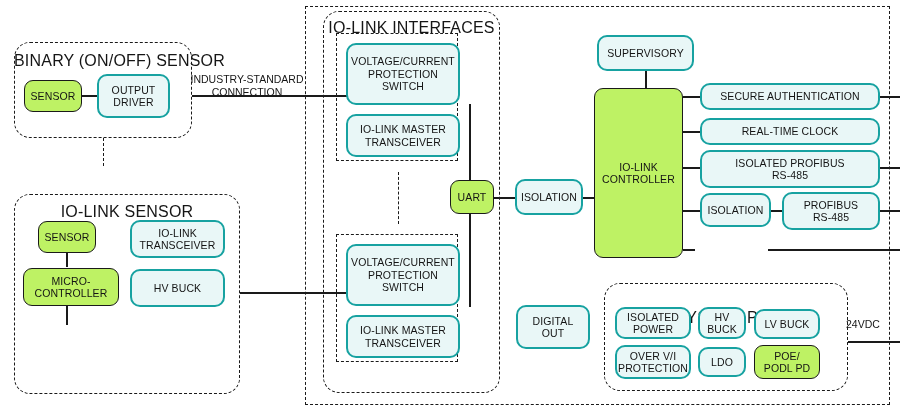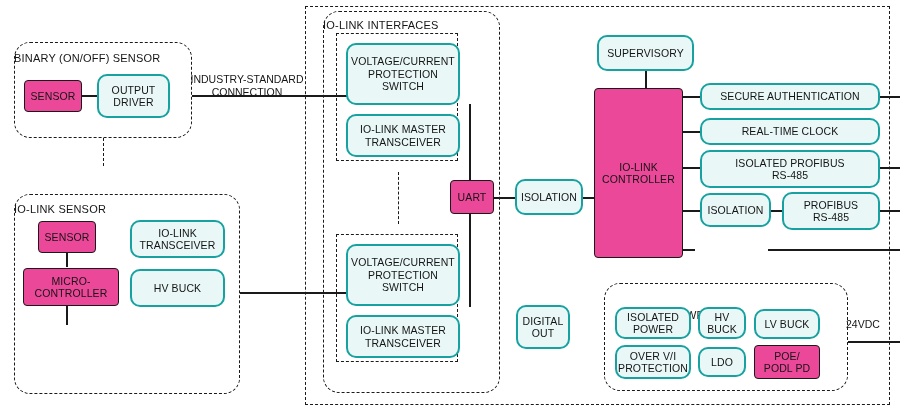--- a/index.html
+++ b/index.html
@@ -9,22 +9,22 @@
   
   .group{
     position:absolute;box-sizing:border-box;
     border:1.4px dashed #1a1a1a;
     background:transparent;
   }
   .group.rnd{border-radius:16px;}
   .group-title{
     position:absolute;
     left:0;right:0;
-    text-align:left;
-    font-size:11px;
+    text-align:center;
+    font-size:16px;
     color:#151515;
     letter-spacing:.2px;
     white-space:nowrap;
   }
 
   
   .blk{
     position:absolute;box-sizing:border-box;
     display:flex;align-items:center;justify-content:center;
     text-align:center;
@@ -36,22 +36,22 @@
     padding:1px 3px;
     white-space:pre-line;
   }
   .blk.teal{
     border:2.4px solid #17a2a1;
     background:#e9f7f7;
     border-radius:10px;
   }
   .blk.plain{
     border:1.6px solid #1a1a1a;
-    background:#ec4899;
-    border-radius:4px;
+    background:#bef264;
+    border-radius:9px;
   }
 
   
   .txt{
     position:absolute;
     font-size:10.5px;
     line-height:12.6px;
     color:#151515;
     text-align:center;
     white-space:pre-line;
@@ -151,21 +151,21 @@
   <div class="blk teal" style="left:782px;top:192px;width:98px;height:38px;">PROFIBUS
 RS-485</div>
 
   <div class="ln lnh" style="left:683px;top:249px;width:12px;"></div>
 
   <div class="ln lnh" style="left:880px;top:96px;width:20px;"></div>
   <div class="ln lnh" style="left:880px;top:167px;width:20px;"></div>
   <div class="ln lnh" style="left:880px;top:210px;width:20px;"></div>
   <div class="ln lnh" style="left:768px;top:249px;width:132px;"></div>
 
-  <div class="blk teal" style="left:516px;top:305px;width:54px;height:44px;text-align:center;">DIGITAL
+  <div class="blk teal" style="left:516px;top:305px;width:74px;height:44px;text-align:center;">DIGITAL
 OUT</div>
 
   <div class="group rnd" style="left:604px;top:283px;width:244px;height:108px;"></div>
   <div class="group-title" style="left:620px;top:291px;width:244px;margin-top:18px;">SYSTEM POWER</div>
 
   <div class="blk teal" style="left:615px;top:307px;width:76px;height:32px;">ISOLATED
 POWER</div>
   <div class="blk teal" style="left:754px;top:309px;width:66px;height:30px;">LV BUCK</div>
   <div class="blk teal" style="left:698px;top:307px;width:48px;height:32px;">HV
 BUCK</div>

